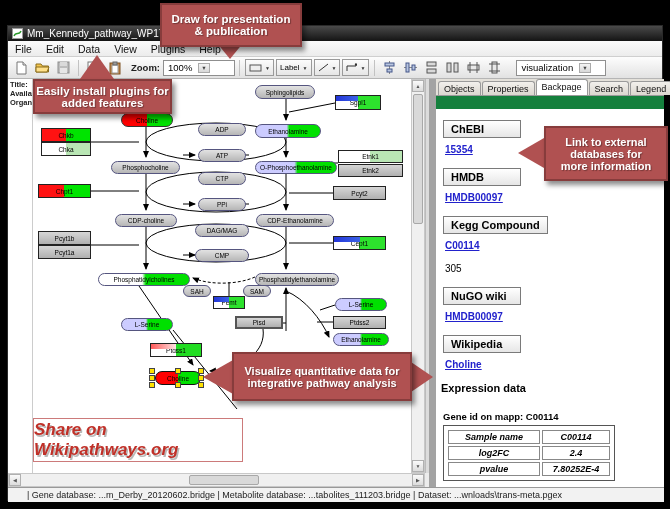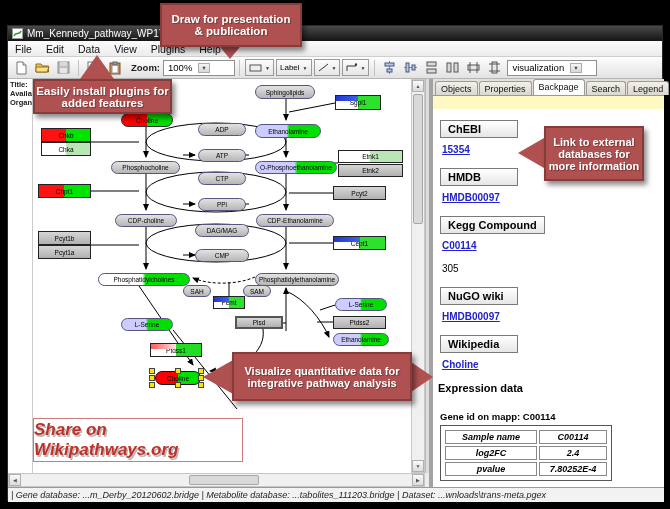--- a/index.html
+++ b/index.html
@@ -39,39 +39,39 @@
   .g-rfade::before{content:"";position:absolute;left:0;top:0;width:50%;height:42%;background:linear-gradient(90deg,#ff5a5a,#ffe3e3);}
   .g-dark{border:2px solid #555;}
   .sel{border:1px solid #111;}
   .handle{position:absolute;width:6px;height:6px;background:#ffe200;border:1px solid #444;}
   
   .sb{position:absolute;background:#f0f0f0;border:1px solid #c8c8c8;}
   .sb-btn{position:absolute;background:linear-gradient(#fafafa,#dcdcdc);border:1px solid #b0b0b0;display:flex;align-items:center;justify-content:center;font-size:5px;color:#555;}
   .sb-thumb{position:absolute;background:#d9d9d9;border:1px solid #a8a8a8;border-radius:2px;}
   
   #splitter{position:absolute;left:417px;top:53px;width:4px;height:394px;background:#dcdcdc;border-left:1px solid #bbb;}
-  #panel{position:absolute;left:421px;top:53px;width:235px;height:408px;background:#fef9c3;border-left:4px solid #a3a3a3;}
+  #panel{position:absolute;left:421px;top:53px;width:235px;height:408px;background:#15803d;border-left:7px solid #a3a3a3;}
   #tabs{position:absolute;left:0;top:0;width:100%;height:17px;background:#e4e1da;display:flex;align-items:flex-end;padding-left:2px;border-bottom:1px solid #9a9a9a;}
   .tab{font-size:9px;color:#111;background:linear-gradient(#f2f0ec,#dbd7cf);border:1px solid #9a9a9a;border-bottom:none;border-radius:3px 3px 0 0;padding:2px 5px;margin-right:1px;height:14px;}
   .tab.active{background:#fff;height:16px;position:relative;z-index:2;}
   #bp{position:absolute;left:0;top:30px;width:100%;height:391px;background:#fff;overflow:hidden;padding:10px 0 0 0;}
   .bp-head{display:inline-block;min-width:78px;margin-left:7px;border:1px solid #7a7a7a;background:linear-gradient(#ffffff,#e6e6e6);padding:2px 7px;font-size:11px;font-weight:bold;color:#000;}
   .bp-link{display:block;margin:6px 0 12px 9px;font-size:10px;font-weight:bold;color:#2222cc;text-decoration:underline;}
   .bp-val{display:block;margin:6px 0 12px 9px;font-size:10px;color:#000;}
   .bp-exp{font-size:11px;font-weight:bold;color:#000;margin:1px 0 0 5px;}
   .bp-mapp{font-size:9.5px;font-weight:bold;color:#000;margin:17px 0 3px 7px;}
   #exptbl-wrap{display:inline-block;margin-left:7px;border:1px solid #555;padding:2px;background:#fff;font-style:italic;}
   #exptbl{border-collapse:separate;border-spacing:2px;}
   #exptbl td{border:1px solid #888;font-size:9px;font-weight:bold;text-align:center;padding:1px 4px;}
   #exptbl td:first-child{width:92px;}
   #exptbl td:last-child{width:68px;}
   
   #hscroll{position:absolute;left:0;top:447px;width:417px;height:14px;}
   #statusbar{position:absolute;left:0;top:461px;width:656px;height:15px;background:#f2f2f2;border-top:1px solid #999;display:flex;align-items:center;}
-  #statusbar span{font-size:9px;color:#222;padding-left:3px;white-space:nowrap;font-style:italic;}
+  #statusbar span{font-size:9px;color:#222;padding-left:19px;white-space:nowrap;}
   
   .callout{position:absolute;background:#b05151;border:2px solid #873c3c;color:#fff;font-weight:bold;font-size:11.5px;text-align:center;display:flex;flex-direction:column;justify-content:center;box-shadow:3px 4px 5px rgba(0,0,0,.45);z-index:60;text-shadow:1px 1px 1px rgba(0,0,0,.35);}
   .arrow{position:absolute;width:0;height:0;z-index:59;}
   #share{position:absolute;left:33px;top:418px;width:210px;height:44px;background:#fff;border:1px solid #cc7a7a;display:flex;align-items:center;justify-content:center;z-index:55;}
   #share span{font-size:17px;font-weight:bold;font-style:italic;color:#c03028;text-shadow:1.5px 1.5px 0 #b9b9b9;}
 </style>
 </head>
 <body>
 
 <div id="stage">
@@ -187,21 +187,21 @@
             <line x1="10" y1="1" x2="10" y2="12" stroke="#555"></line>
           </svg>
         </span>
       <span class="tbtn">
           <svg width="13" height="13">
             <rect x="4" y="1" width="5" height="11" fill="#e8e8e8" stroke="#555"></rect>
             <line x1="1" y1="3" x2="12" y2="3" stroke="#555"></line>
             <line x1="1" y1="10" x2="12" y2="10" stroke="#555"></line>
           </svg>
         </span>
-      <span class="combo" style="width:90px;margin-left:2px">
+      <span class="combo" style="width:90px;margin-left:11px">
           <span>visualization</span>
         </span>
     </div>
 
     <div id="leftstrip">
       <div>Title:</div>
       <div>Availa</div>
       <div>Organi</div>
     </div>
 
@@ -364,21 +364,21 @@
   </div>
   <div class="arrow" style="left:212px;top:37px;border-left:18px solid transparent;border-right:18px solid transparent;border-top:22px solid #b05151"></div>
 
   <div class="arrow" style="left:80px;top:55px;border-left:17px solid transparent;border-right:17px solid transparent;border-bottom:24px solid #b05151"></div>
   <div class="callout" style="left:33px;top:79px;width:139px;height:35px">
     <div>Easily install plugins for</div>
     <div>added features</div>
   </div>
 
   <div class="arrow" style="left:518px;top:138px;border-top:15px solid transparent;border-bottom:15px solid transparent;border-right:26px solid #b05151"></div>
-  <div class="callout" style="left:544px;top:126px;width:100px;height:55px;font-size:11px">
+  <div class="callout" style="left:544px;top:126px;width:124px;height:55px;font-size:11px">
     <div>Link  to external</div>
     <div>databases  for</div>
     <div>more information</div>
   </div>
 
   <div class="arrow" style="left:203px;top:360px;border-top:17px solid transparent;border-bottom:17px solid transparent;border-right:30px solid #b05151"></div>
   <div class="callout" style="left:232px;top:352px;width:180px;height:49px;font-size:11px">
     <div>Visualize quantitative data  for</div>
     <div>integrative pathway analysis</div>
   </div>

